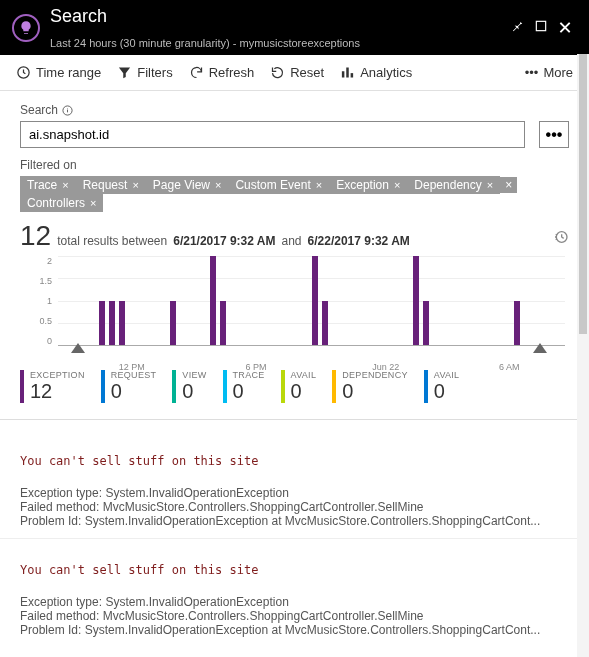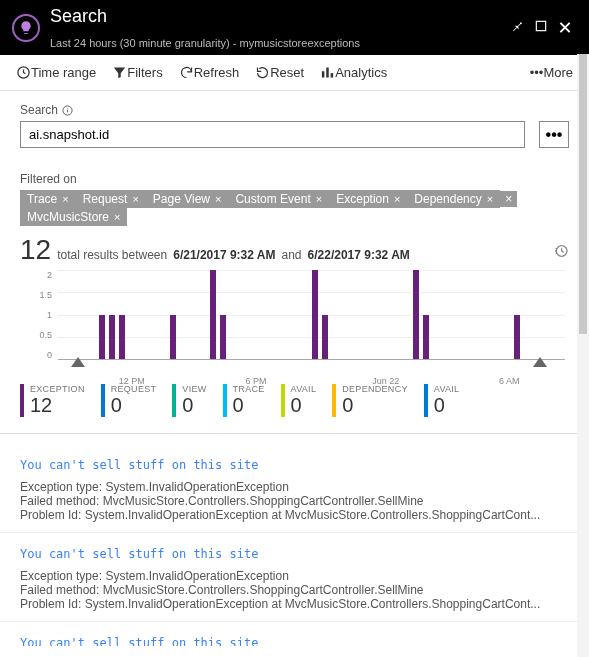--- a/index.html
+++ b/index.html
@@ -5,26 +5,26 @@
 *{box-sizing:border-box;margin:0;padding:0;font-family:"Segoe UI",Arial,sans-serif}
 body{width:589px;height:657px;background:#fff;overflow:hidden;position:relative}
 .header{background:#000;color:#fff;padding:6px 12px;display:flex;align-items:center}
 .header .bulb{width:28px;height:28px;border:2px solid #a060c0;border-radius:50%;display:flex;align-items:center;justify-content:center;margin-right:10px}
 .header .bulb svg{width:16px;height:16px}
 .header .titleblk{flex:1}
 .header .title{font-size:18px;font-weight:300}
 .header .sub{font-size:11px;color:#bbb;margin-top:10px}
 .header .winbtn{width:24px;text-align:center;font-size:15px;cursor:pointer}
 .toolbar{display:flex;align-items:center;gap:16px;padding:10px 16px;border-bottom:1px solid #e0e0e0;font-size:13px;color:#333}
-.toolbar .tbtn{display:flex;cursor:pointer}
+.toolbar .tbtn{display:flex;gap:5px;cursor:pointer}
 .toolbar .spacer{flex:1}
 .toolbar svg{width:15px;height:15px}
 .content{padding:12px 20px 0 20px;height:555px;overflow:hidden;position:relative}
 .slabel{font-size:12px;color:#555;display:flex;align-items:center;gap:4px;margin-bottom:4px}
-.sbox{display:flex;gap:14px;margin-bottom:24px}
+.sbox{display:flex;gap:14px;margin-bottom:10px}
 .sbox input{flex:1;border:1px solid #888;padding:5px 8px;font-size:13px}
 .sbox .more{width:30px;border:1px solid #888;display:flex;align-items:center;justify-content:center;cursor:pointer;font-weight:bold}
 .frow{font-size:12px;color:#555;display:flex;flex-wrap:wrap;align-items:flex-start;gap:4px;margin-bottom:8px}
 .chip{background:#999;color:#fff;padding:2px 7px;font-size:12px;display:inline-flex;align-items:center;gap:5px;cursor:pointer}
 .chip .x{font-size:11px}
 .chip.tiny{padding:1px 5px}
 .summary{display:flex;align-items:baseline;gap:6px;font-size:12px;color:#555;margin-bottom:4px}
 .summary .n{font-size:28px;color:#333;font-weight:300}
 .summary b{color:#333}
 .summary .hist{margin-left:auto;color:#888;cursor:pointer}
@@ -38,21 +38,21 @@
 .tri{position:absolute;bottom:-8px;width:0;height:0;border-left:7px solid transparent;border-right:7px solid transparent;border-bottom:10px solid #666}
 .counters{display:flex;gap:8px;margin-bottom:16px;overflow:hidden}
 .ctr{flex:0 0 auto;border-left:4px solid;padding:0 8px 0 6px}
 .ctr .lbl{font-size:9px;color:#777;letter-spacing:0.3px}
 .ctr .val{font-size:20px;color:#333}
 .divider{height:1px;background:#ddd;margin:0 -20px 10px -20px}
 .item{padding:6px 0 10px 0;font-size:12px;color:#555;border-bottom:1px solid #eee;margin:0 -20px;padding-left:20px;padding-right:20px}
 .item .hdr{display:flex;align-items:center;gap:6px;font-size:13px}
 .item .bar4{width:4px;height:14px;background:#68217a}
 .item .hdr b{color:#000}
-.item .msg{font-family:Consolas,monospace;font-size:12px;color:#3b82f6;margin:8px 0}
+.item .msg{font-family:Consolas,monospace;font-size:12px;color:#7f1d1d;margin:18px 0}
 .item .line{font-size:12px;color:#555;white-space:nowrap;overflow:hidden;text-overflow:ellipsis;max-width:540px}
 .scrollbar{position:absolute;right:0;top:54px;bottom:0;width:12px;background:#f4f4f4}
 .scrollbar .thumb{position:absolute;left:2px;right:2px;top:0;height:280px;background:#c8c8c8}
 </style>
 </head>
 <body>
 
 <div class="header">
   <div class="bulb">
     <svg viewBox="0 0 24 24" fill="#c080e0">
@@ -142,21 +142,21 @@
         </span><span class="chip">
           <span>Custom Event</span>
           <span class="x">×</span>
         </span><span class="chip">
           <span>Exception</span>
           <span class="x">×</span>
         </span><span class="chip">
           <span>Dependency</span>
           <span class="x">×</span>
         </span><span class="chip tiny">×</span><span class="chip">
-          <span>MvcMusicStore</span>
+          <span>Controllers</span>
           <span class="x">×</span>
         </span></span>
   </div>
 
   <div class="summary">
     <span class="n">12</span>
     <span>total results between</span>
     <b>6/21/2017 9:32 AM</b>
     <span>and</span>
     <b>6/22/2017 9:32 AM</b>

